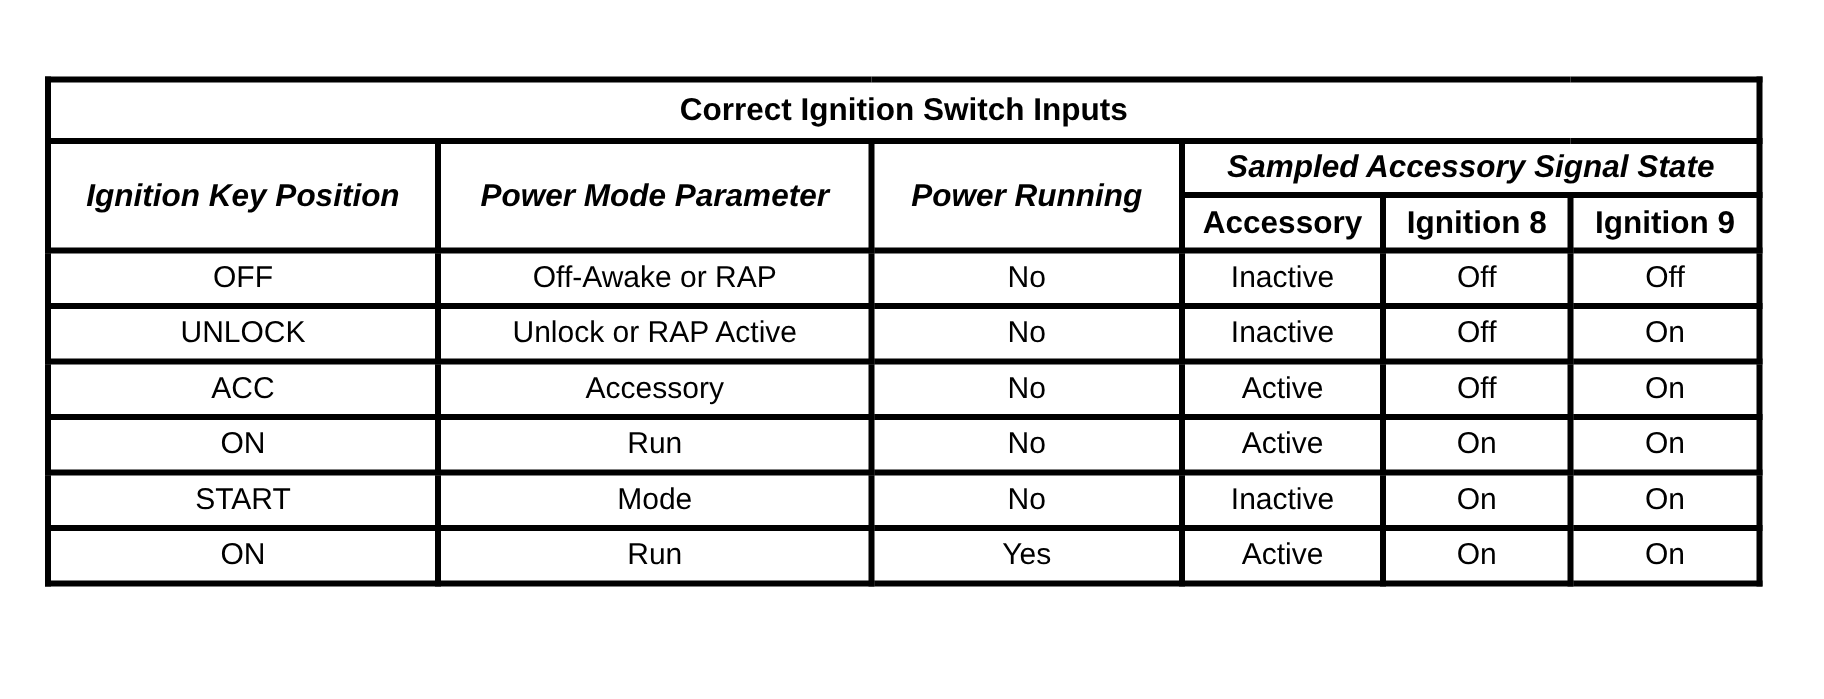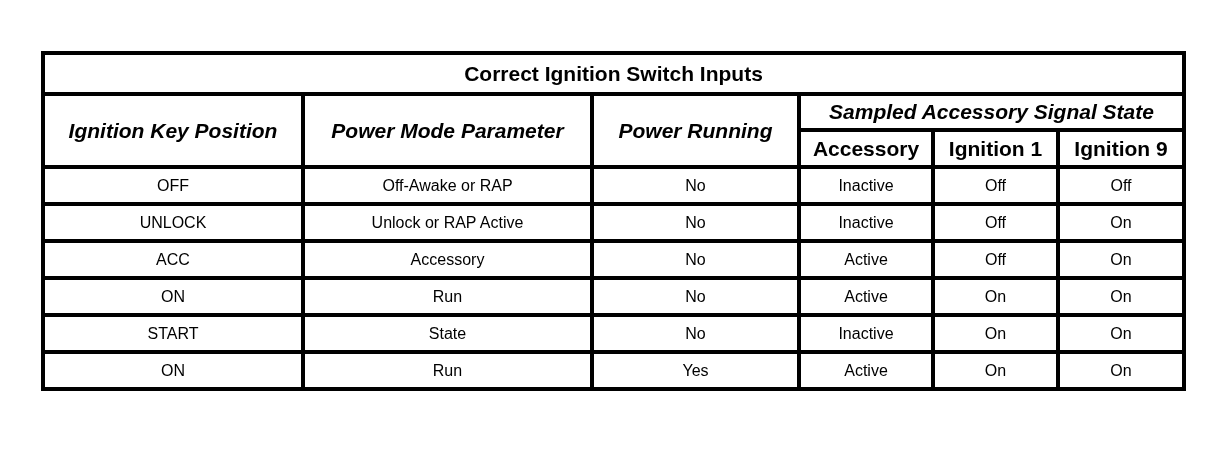--- a/index.html
+++ b/index.html
@@ -6,21 +6,21 @@
     margin: 0;
     padding: 0;
     background: #ffffff;
     width: 1216px;
     height: 466px;
     font-family: "Liberation Sans", sans-serif;
     color: #000000;
   }
   .table-wrap {
     position: absolute;
-    left: 41px;
+    left: 30px;
     top: 51px;
   }
   table.ign {
     border-collapse: collapse;
     table-layout: fixed;
     width: 1141px;
     background: #ffffff;
   }
   table.ign td, table.ign th {
     border: 4px solid #000000;
@@ -37,21 +37,21 @@
   }
   .hdr {
     font-weight: bold;
     font-size: 21px;
   }
   .group-row { height: 36px; font-style: italic; }
   .sub-row   { height: 37px; }
   .data-row  { height: 37px; }
   .data-cell {
     font-weight: normal;
-    font-size: 16px;
+    font-size: 20px;
   }
 </style>
 </head>
 <body>
 
 <div class="table-wrap">
   <table class="ign">
     <colgroup>
       <col style="width:260px">
       <col style="width:289px">
@@ -65,21 +65,21 @@
         <td class="title-cell" colspan="6">Correct Ignition Switch Inputs</td>
       </tr>
       <tr class="group-row">
         <td class="hdr" rowspan="2">Ignition Key Position</td>
         <td class="hdr" rowspan="2">Power Mode Parameter</td>
         <td class="hdr" rowspan="2">Power Running</td>
         <td class="hdr" colspan="3">Sampled Accessory Signal State</td>
       </tr>
       <tr class="sub-row">
         <td class="hdr">Accessory</td>
-        <td class="hdr">Ignition 1</td>
+        <td class="hdr">Ignition 8</td>
         <td class="hdr">Ignition 9</td>
       </tr>
       <tr class="data-row">
         <td class="data-cell">OFF</td>
         <td class="data-cell">Off-Awake or RAP</td>
         <td class="data-cell">No</td>
         <td class="data-cell">Inactive</td>
         <td class="data-cell">Off</td>
         <td class="data-cell">Off</td>
       </tr>
@@ -102,21 +102,21 @@
       <tr class="data-row">
         <td class="data-cell">ON</td>
         <td class="data-cell">Run</td>
         <td class="data-cell">No</td>
         <td class="data-cell">Active</td>
         <td class="data-cell">On</td>
         <td class="data-cell">On</td>
       </tr>
       <tr class="data-row">
         <td class="data-cell">START</td>
-        <td class="data-cell">State</td>
+        <td class="data-cell">Mode</td>
         <td class="data-cell">No</td>
         <td class="data-cell">Inactive</td>
         <td class="data-cell">On</td>
         <td class="data-cell">On</td>
       </tr>
       <tr class="data-row">
         <td class="data-cell">ON</td>
         <td class="data-cell">Run</td>
         <td class="data-cell">Yes</td>
         <td class="data-cell">Active</td>

